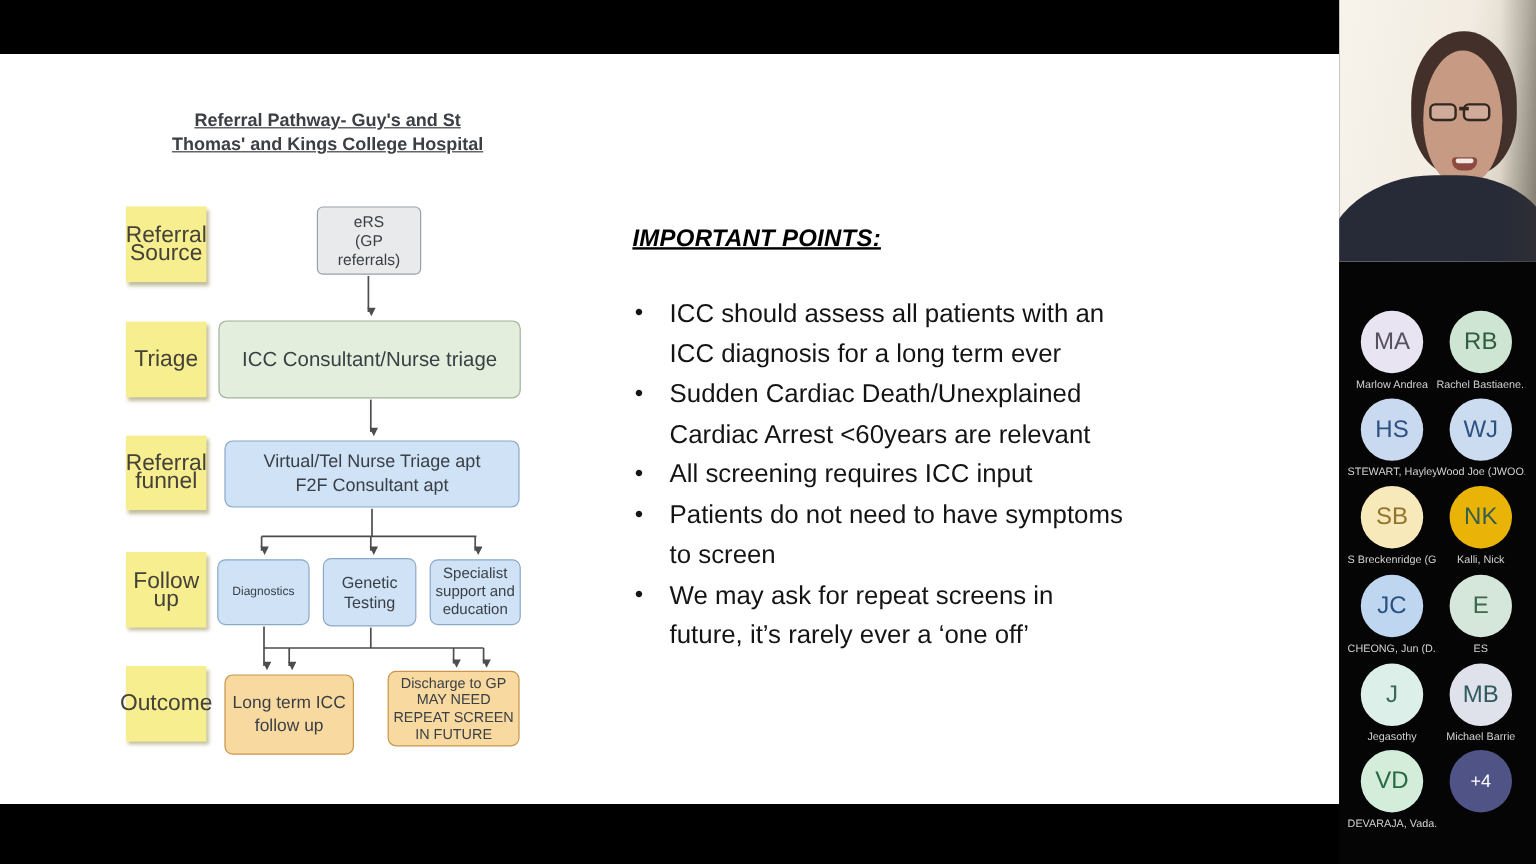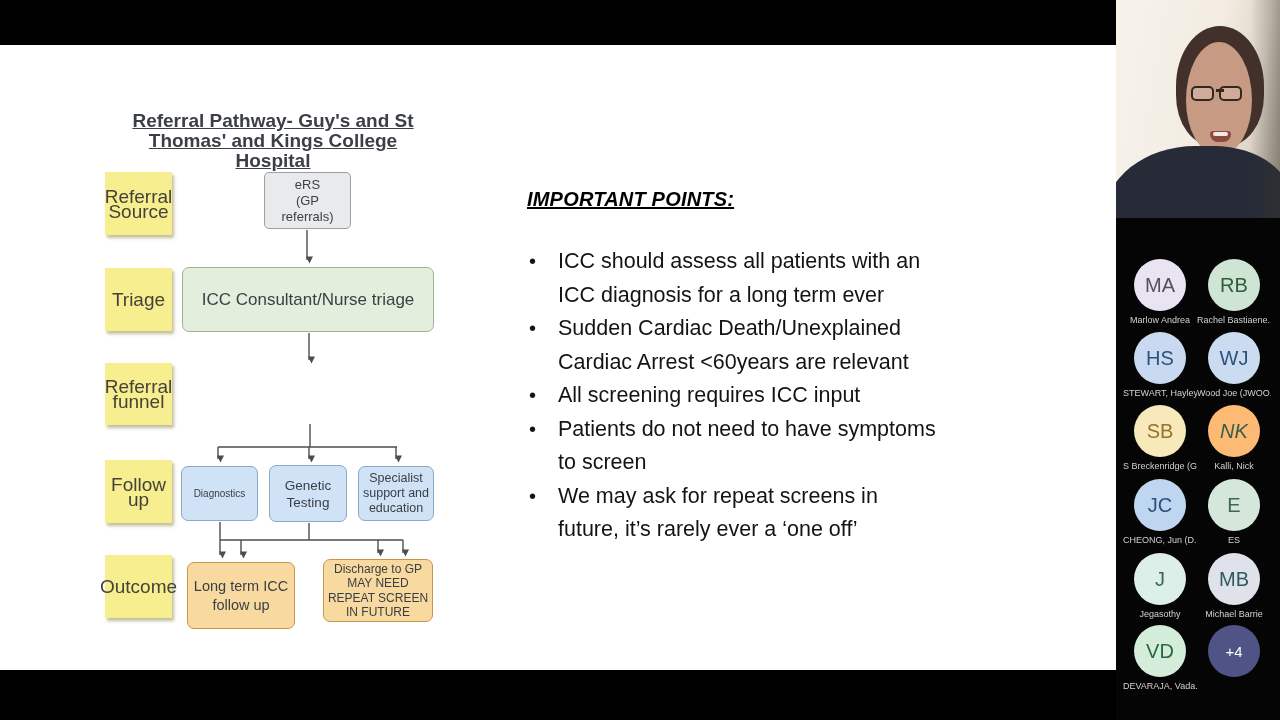--- a/index.html
+++ b/index.html
@@ -7,22 +7,22 @@
   body { position:relative; background:#000; overflow:hidden;
          font-family:"Liberation Sans", sans-serif; }
 
   
   .top-bar    { position:absolute; left:0; top:0;    width:1116px; height:45px; background:#000; }
   .bottom-bar { position:absolute; left:0; top:670px; width:1116px; height:50px; background:#000; }
 
   
   .slide { position:absolute; left:0; top:45px; width:1116px; height:625px; background:#fff; }
 
-  .fc-title { position:absolute; left:123px; top:66px; width:300px; text-align:center;
-              font-weight:bold; text-decoration:underline; font-size:19px; line-height:20px;
+  .fc-title { position:absolute; left:123px; top:46px; width:300px; text-align:center;
+              font-weight:bold; text-decoration:underline; font-size:15px; line-height:20px;
               color:#3c4046; white-space:pre-line; }
 
   .sticky { position:absolute; left:105px; width:67px; background:#f7ee8f;
             box-shadow:2px 3px 3px rgba(120,110,40,.45);
             display:flex; align-items:center; justify-content:center;
             font-size:19px; line-height:15px; color:#45423a; text-align:center; white-space:pre-line; }
   .st-source { top:127px; height:63px; }
   .st-triage { top:223px; height:63px; }
   .st-funnel { top:318px; height:62px; }
   .st-follow { top:415px; height:63px; }
@@ -99,20 +99,22 @@
   <div class="sticky st-triage">Triage</div>
   <div class="sticky st-funnel">Referral
 funnel</div>
   <div class="sticky st-follow">Follow up</div>
   <div class="sticky st-outcome">Outcome</div>
 
   <div class="node n-source" style="background: rgb(233, 234, 236);">eRS
 (GP
 referrals)</div>
   <div class="node n-triage" style="background: rgb(227, 239, 220);">ICC Consultant/Nurse triage</div>
+  <div class="node n-funnel" style="background: rgb(207, 226, 246);">Virtual/Tel Nurse Triage apt
+F2F Consultant apt</div>
   <div class="node n-diagnostics" style="background: rgb(207, 226, 246);">Diagnostics</div>
   <div class="node n-specialist" style="background: rgb(207, 226, 246);">Specialist
 support and
 education</div>
   <div class="node n-genetic" style="background: rgb(207, 226, 246);">Genetic
 Testing</div>
   <div class="node n-longterm" style="background: rgb(248, 217, 159);">Long term ICC
 follow up</div>
   <div class="node n-discharge" style="background: rgb(248, 217, 159);">Discharge to GP
 MAY NEED
@@ -188,21 +190,21 @@
   </div>
   <div class="tile c2 r2">
     <div class="circle" style="background: rgb(204, 220, 240); color: rgb(45, 81, 128);">WJ</div>
     <div class="pname">Wood Joe (JWOO...</div>
   </div>
   <div class="tile c1 r3">
     <div class="circle" style="background: rgb(248, 233, 187); color: rgb(147, 116, 42);">SB</div>
     <div class="pname">S Breckenridge (G...</div>
   </div>
   <div class="tile c2 r3">
-    <div class="circle" style="background: #fdba74; color: rgb(52, 96, 75); font-style: italic;">NK</div>
+    <div class="circle" style="background: #eab308; color: rgb(52, 96, 75);">NK</div>
     <div class="pname">Kalli, Nick</div>
   </div>
   <div class="tile c1 r4">
     <div class="circle" style="background: rgb(191, 214, 240); color: rgb(40, 81, 127);">JC</div>
     <div class="pname">CHEONG, Jun (D...</div>
   </div>
   <div class="tile c2 r4">
     <div class="circle" style="background: rgb(213, 231, 218); color: rgb(60, 104, 78);">E</div>
     <div class="pname">ES</div>
   </div>

